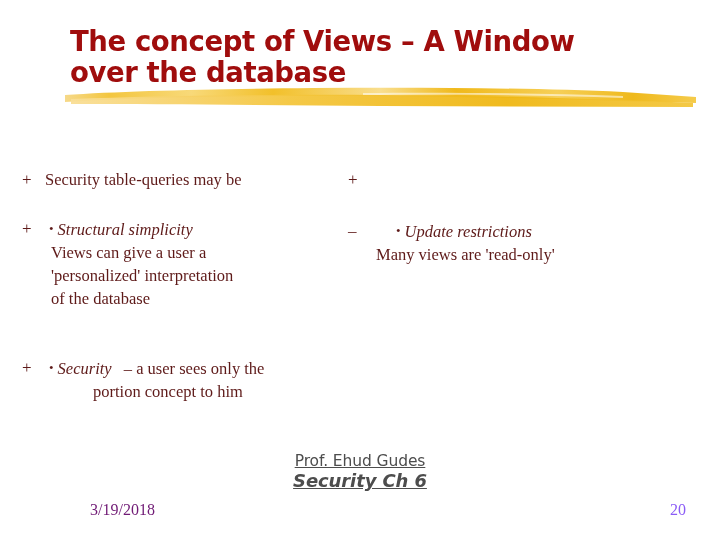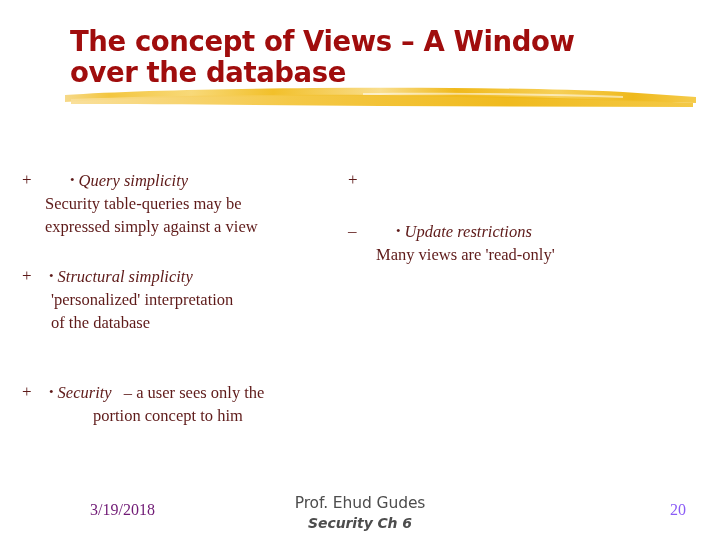--- a/index.html
+++ b/index.html
@@ -120,35 +120,36 @@
     left: 90px;
     top: 500px;
     font-family: "Liberation Serif", "DejaVu Serif", serif;
     font-size: 16px;
     line-height: 20px;
     color: #701a75;
   }
   #footer-center {
     position: absolute;
     left: 0;
-    top: 494px;
+    top: 452px;
     width: 720px;
     text-align: center;
     font-family: "DejaVu Sans", "Liberation Sans", sans-serif;
     color: #4D4D4D;
+    text-decoration: underline;
   }
   #footer-author {
     display: block;
     font-size: 15.5px;
     line-height: 19px;
     letter-spacing: -0.1px;
   }
   #footer-course {
     display: block;
-    font-size: 14px;
+    font-size: 18px;
     line-height: 20px;
     font-weight: bold;
     font-style: italic;
     letter-spacing: -0.1px;
   }
   #footer-pagenum {
     position: absolute;
     right: 28px;
     top: 500px;
     font-family: "Liberation Serif", "DejaVu Serif", serif;
@@ -195,30 +196,29 @@
 
       <path d="M300,9 C380,8 470,9 560,12 L560,14 C470,11 380,10 300,11 Z" fill="#FFFFFF" opacity="0.55"></path>
     </svg>
   </div>
 
   <div id="col-left" class="col">
 
     <div class="bullet-row" id="item-query">
       <span class="marker">+</span>
       <div class="bullet-body">
-        <span class="lead-line"><span class="dot">•</span><span class="lead-em">Query simplicity</span><span class="lead-tail"></span></span>
         <span class="sub-line s1">Security table-queries may be</span>
-        <span class="sub-line s2">expressed simply against a view</span>
       </div>
     </div>
 
     <div class="bullet-row" id="item-struct" style="margin-top:26px;">
       <span class="marker">+</span>
       <div class="bullet-body">
         <span class="lead-line"><span class="dot">•</span><span class="lead-em">Structural simplicity</span><span class="lead-tail"></span></span>
+        <span class="sub-line">Views can give a user a</span>
         <span class="sub-line">'personalized' interpretation</span>
         <span class="sub-line">of the database</span>
       </div>
     </div>
 
     <div class="bullet-row" id="item-security" style="margin-top:46px;">
       <span class="marker">+</span>
       <div class="bullet-body">
         <span class="lead-line"><span class="dot">•</span><span class="lead-em">Security</span><span class="lead-tail"> – a user sees only the</span></span>
         <span class="sub-line">portion concept to him</span>

